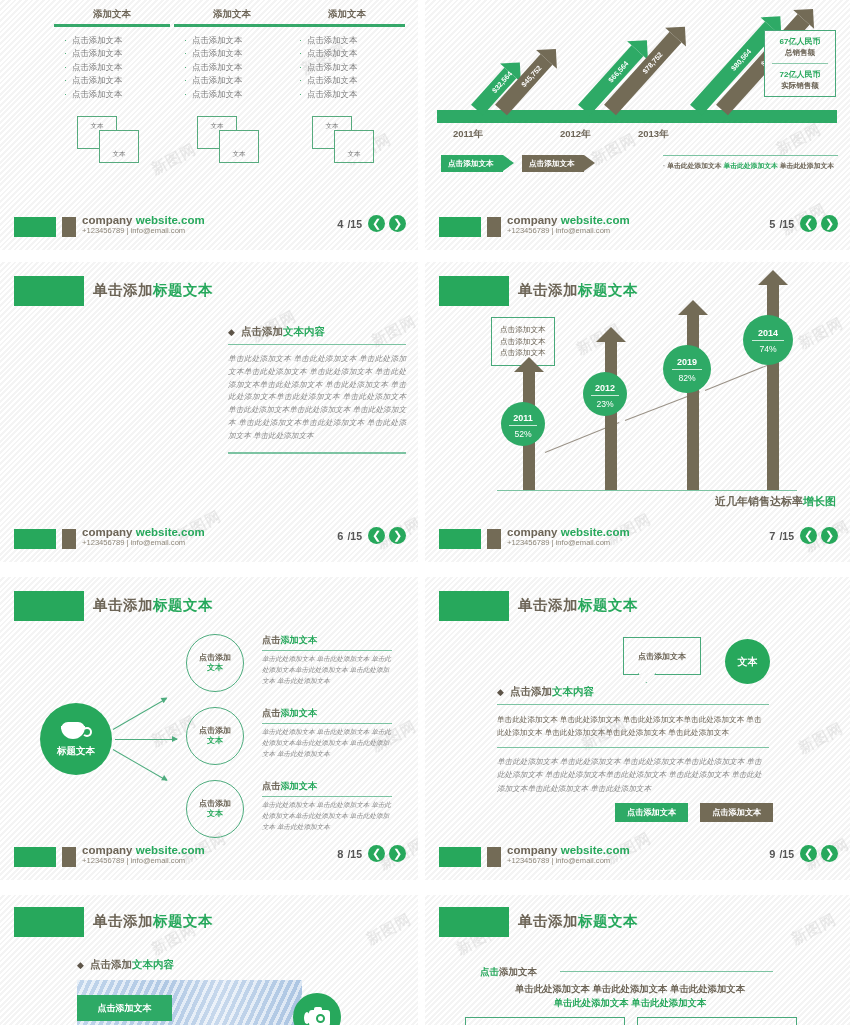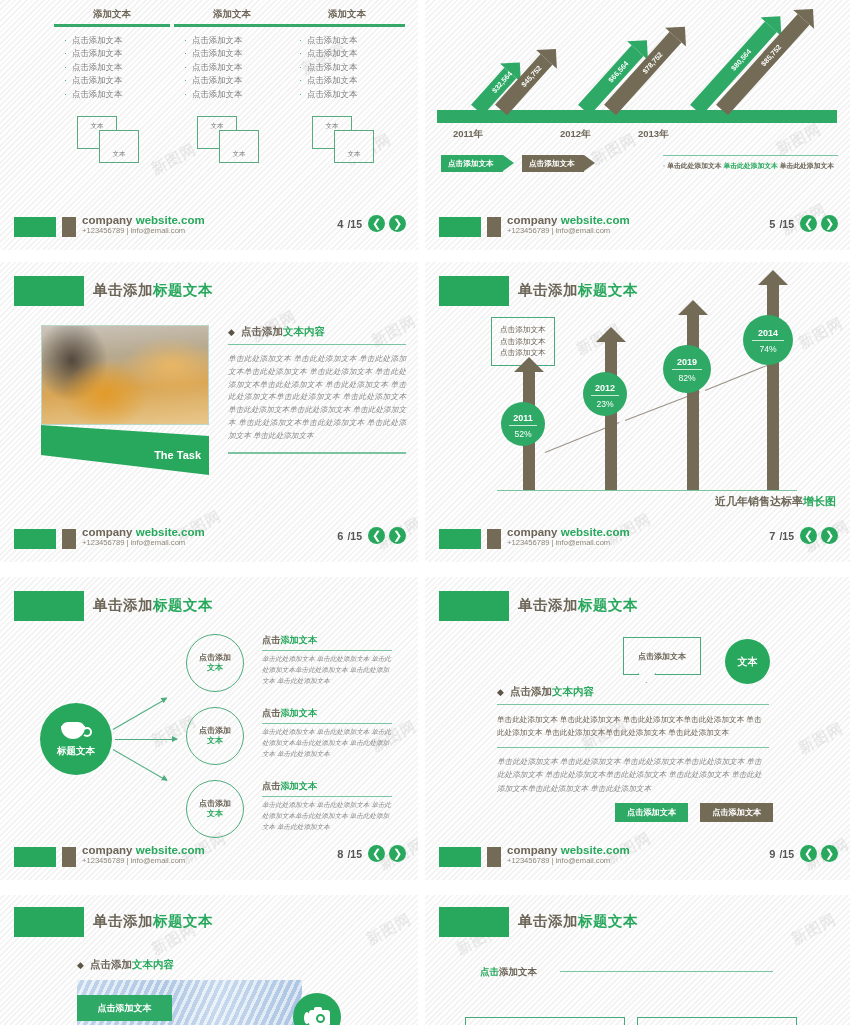--- a/index.html
+++ b/index.html
@@ -513,20 +513,27 @@
         <div class="val" style="top:54px; transform: translateX(-50%) rotate(-90deg);">$80,564</div>
       </div>
       <div class="arw" style="left:44px; color:#736b56; transform: rotate(42deg); height:136px;">
         <div class="head" style="border-bottom:14px solid #736b56;"></div>
         <div class="shaft" style="height:122px;"></div>
         <div class="val" style="top:58px; transform: translateX(-50%) rotate(-90deg);">$85,752</div>
       </div>
     </div>
     <div class="yr" style="left:213px;top:128px;">2013年</div>
 
+    <div class="s5-legend">
+      <div class="s5-lg-v">67亿人民币</div>
+      <div class="s5-lg-l">总销售额</div>
+      <div class="s5-lg-div"></div>
+      <div class="s5-lg-v">72亿人民币</div>
+      <div class="s5-lg-l">实际销售额</div>
+    </div>
 
     <div class="tagarrow" style="left:16px;top:155px;width:62px;background:#2eaa66;color:#2eaa66;">
         <span style="color:#fff;">点击添加文本</span>
       </div>
     <div class="tagarrow" style="left:97px;top:155px;width:62px;background:#736b56;color:#736b56;">
         <span style="color:#fff;">点击添加文本</span>
       </div>
 
     <div class="s5-note">
       <div class="s5-note-rule"></div>
@@ -556,26 +563,20 @@
     <div class="wm" style="left:250px;top:55px;">新图网</div>
     <div class="wm" style="left:370px;top:60px;">新图网</div>
     <div class="wm" style="left:175px;top:255px;">新图网</div>
     <div class="wm" style="left:375px;top:262px;">新图网</div>
 
     <div class="title-row">
       <div class="title-block"></div>
       <div class="title-text"><span>单击添加</span><em>标题文本</em></div>
     </div>
 
-    <div class="photo-wrap">
-      <div class="photo"></div>
-      <div class="photo-tri">
-        <div class="photo-cap">The Task</div>
-      </div>
-    </div>
 
     <div class="s6-right">
       <div class="bullet-head">
         <span class="dia">◆</span>
         <span><span>点击添加</span><em>文本内容</em></span>
       </div>
       <div class="hr-green"></div>
       <div class="body-it">单击此处添加文本 单击此处添加文本 单击此处添加文本单击此处添加文本 单击此处添加文本 单击此处添加文本单击此处添加文本 单击此处添加文本 单击此处添加文本单击此处添加文本 单击此处添加文本 单击此处添加文本单击此处添加文本 单击此处添加文本 单击此处添加文本单击此处添加文本 单击此处添加文本 单击此处添加文本</div>
       <div class="hr-green" style="margin-top:10px;"></div>
     </div>
@@ -828,18 +829,22 @@
     <div class="wm" style="left:365px;top:25px;">新图网</div>
 
     <div class="title-row" style="top:12px;">
       <div class="title-block"></div>
       <div class="title-text"><span>单击添加</span><em>标题文本</em></div>
     </div>
   </div>
 
   <div class="s11-lbl"><em>点击</em><span>添加文本</span></div>
   <div class="s11-line"></div>
+  <div class="s11-body">
+    <span>单击此处添加文本 单击此处添加文本 单击此处添加文本</span><br>
+    <em>单击此处添加文本 单击此处添加文本</em>
+  </div>
   <div class="s11-boxes">
     <div class="s11-box"></div>
     <div class="s11-box"></div>
   </div>
 
 </div>
 
 </body></html>

